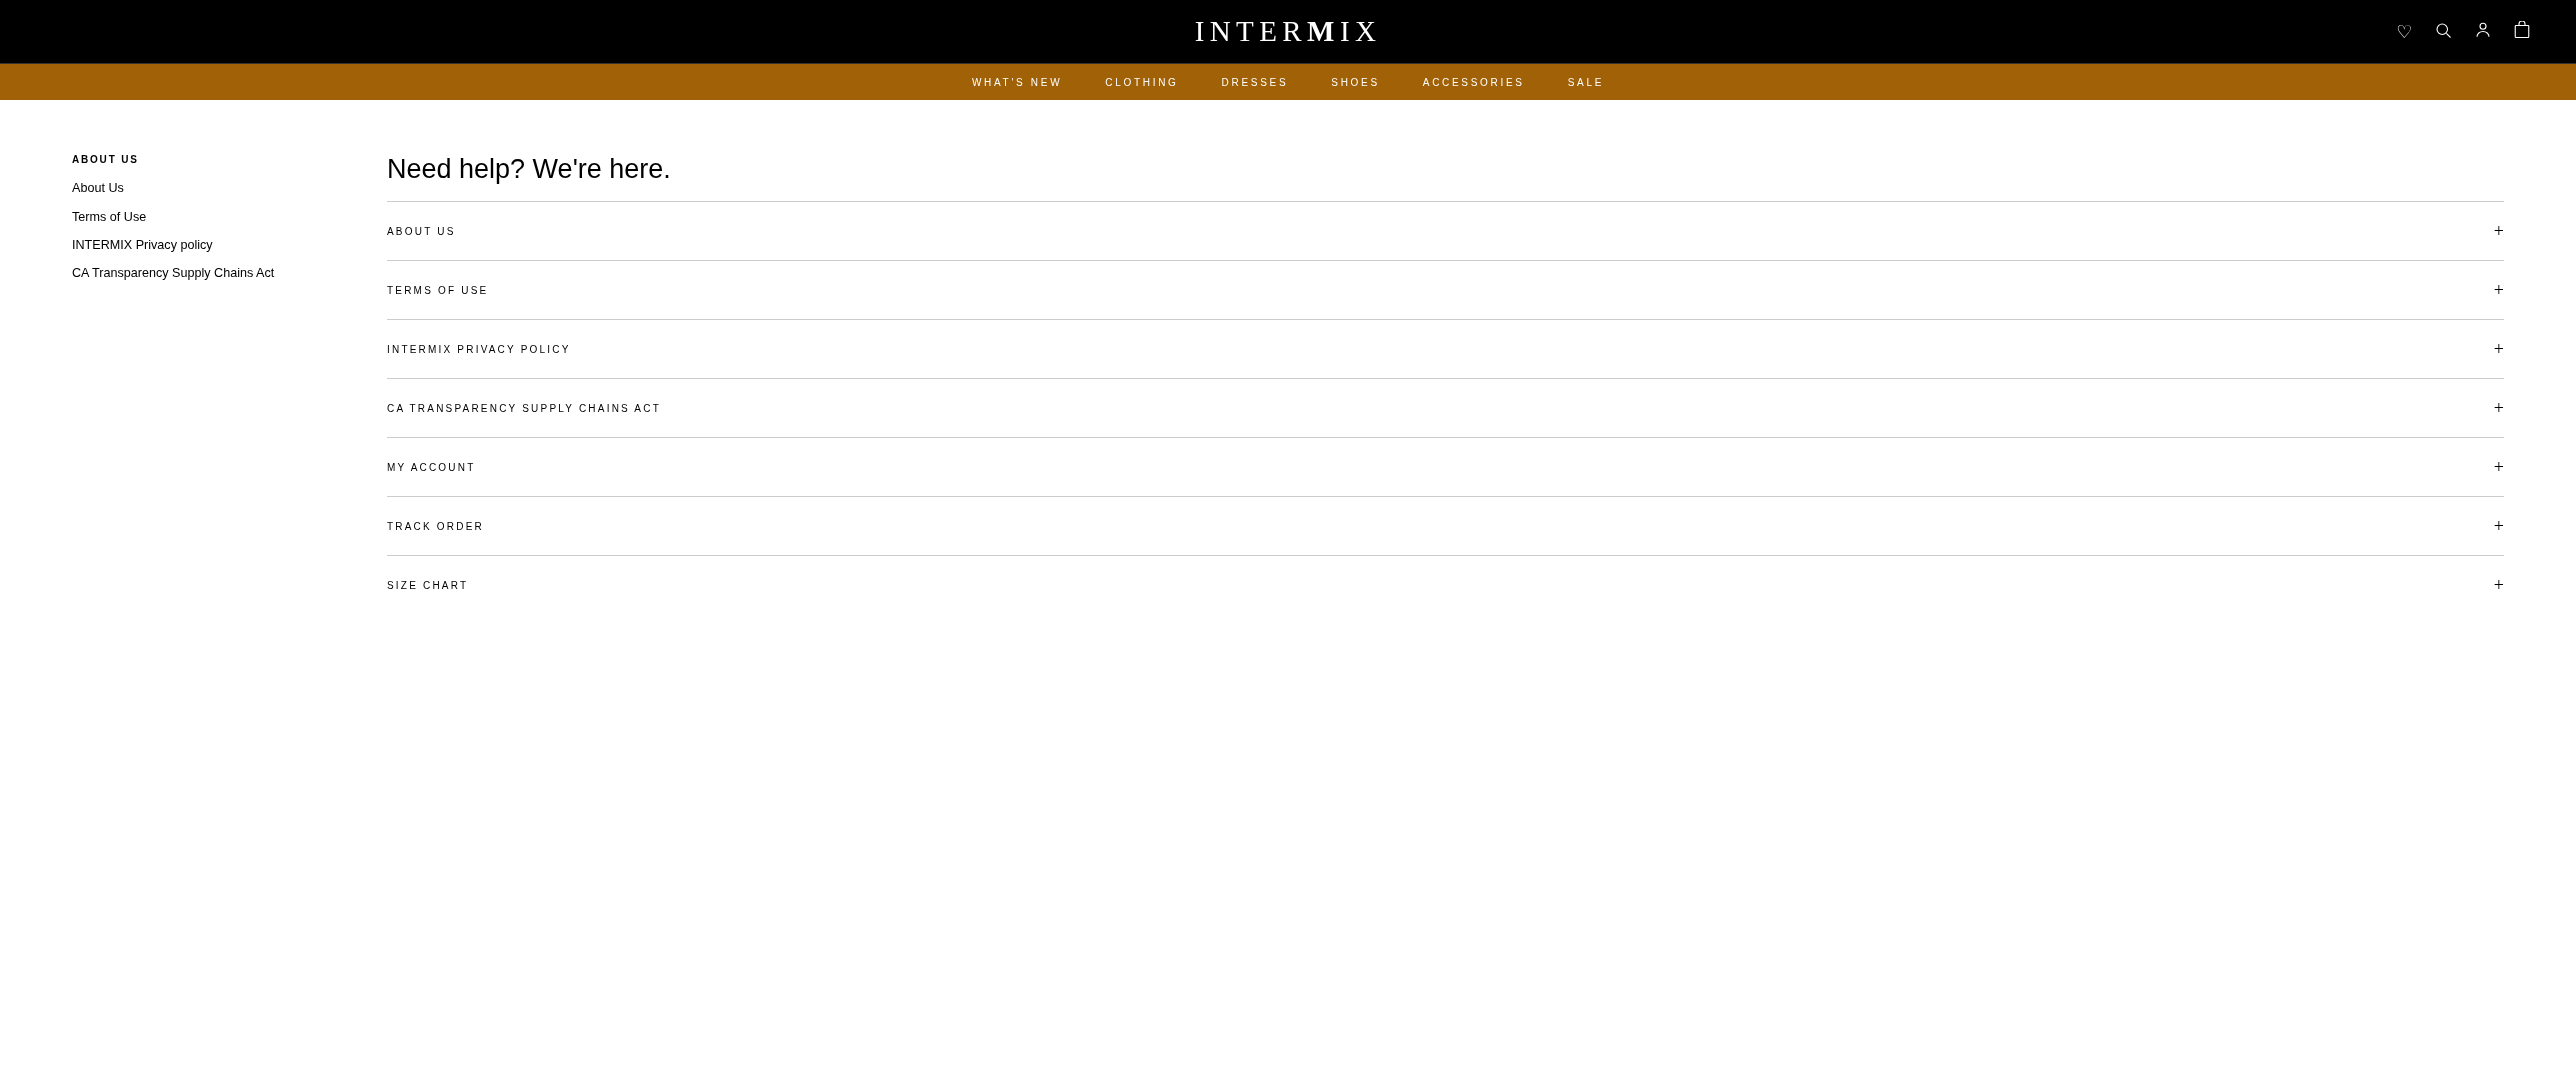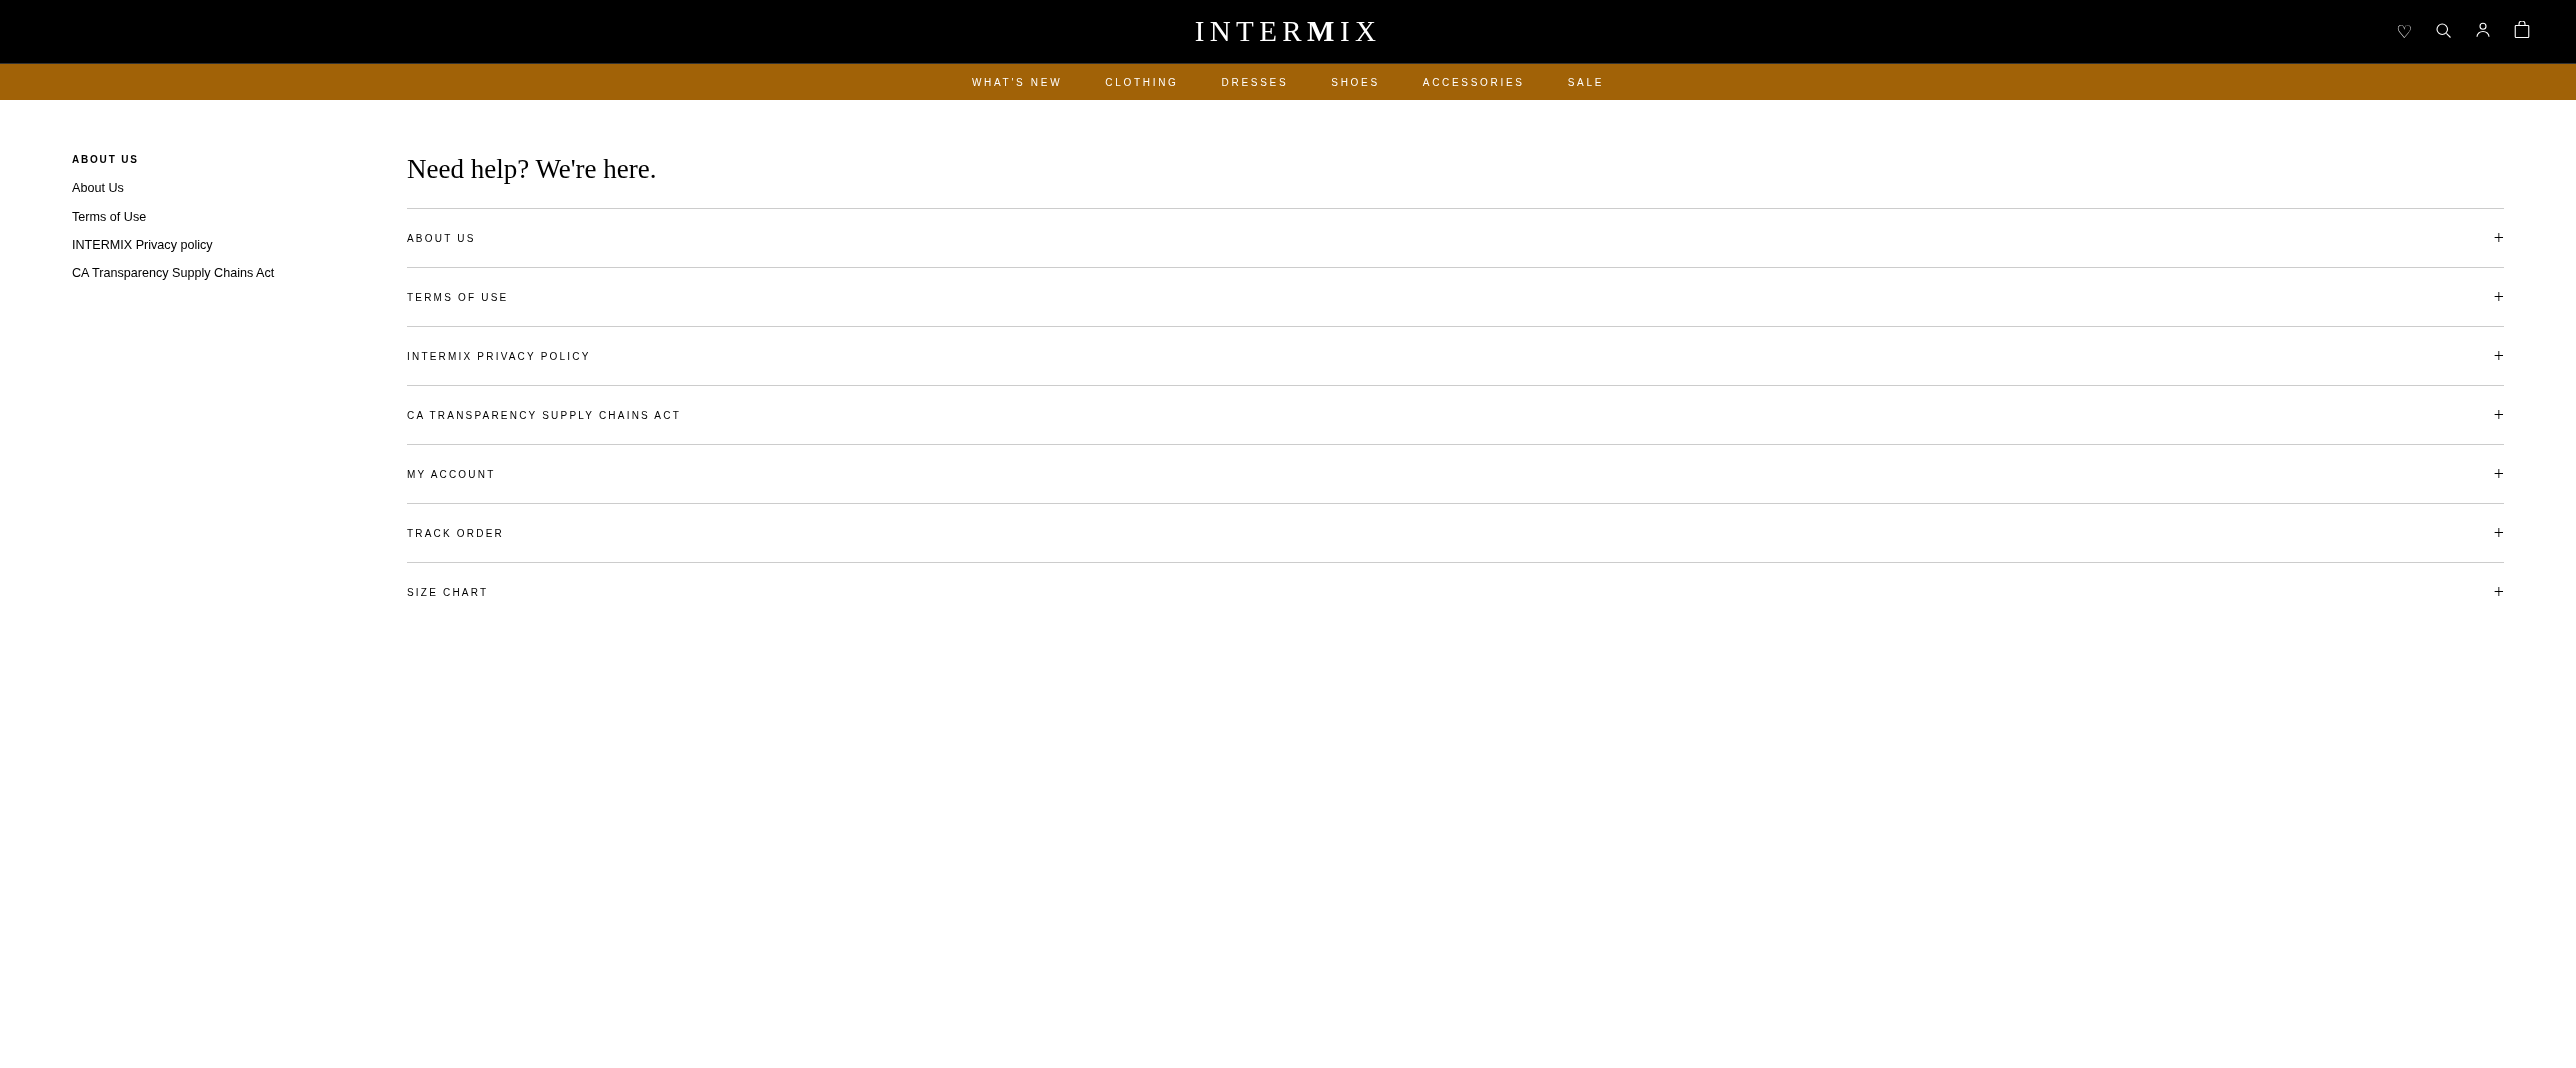--- a/index.html
+++ b/index.html
@@ -70,21 +70,21 @@
       font-family: 'Arial', sans-serif;
       font-weight: 400;
       cursor: pointer;
       text-transform: uppercase;
     }
 
     
     .main {
       display: flex;
       padding: 54px 72px;
-      gap: 48px;
+      gap: 28px;
     }
 
     
     .sidebar {
       width: 287px;
       flex-shrink: 0;
     }
 
     .sidebar-section-title {
       font-size: 10px;
@@ -111,23 +111,23 @@
       font-weight: 400;
     }
 
     
     .content {
       flex: 1;
     }
 
     .content-title {
       font-size: 27px;
-      font-family: Liberation Serif, serif;
-      font-weight: 400;
-      margin-bottom: 23px;
+      font-family: Liberation Sans, sans-serif;
+      font-weight: 400;
+      margin-bottom: 16px;
       color: #000;
     }
 
     .accordion-item {
       border-top: 0.9px solid #ccc;
     }
 
     .accordion-row {
       display: flex;
       justify-content: space-between;

